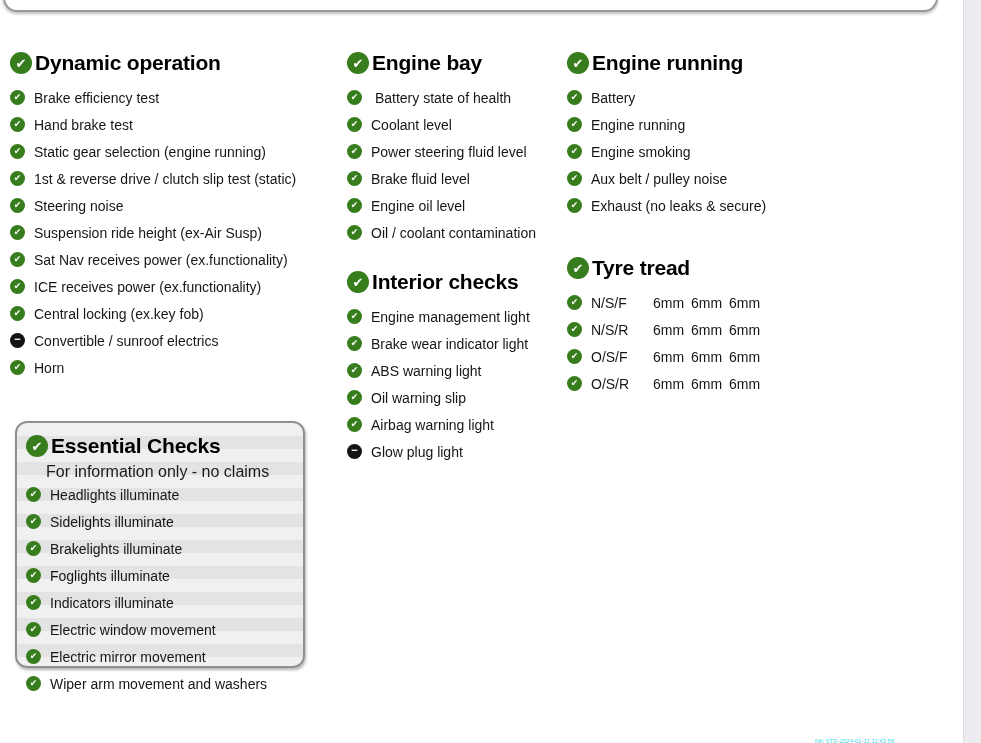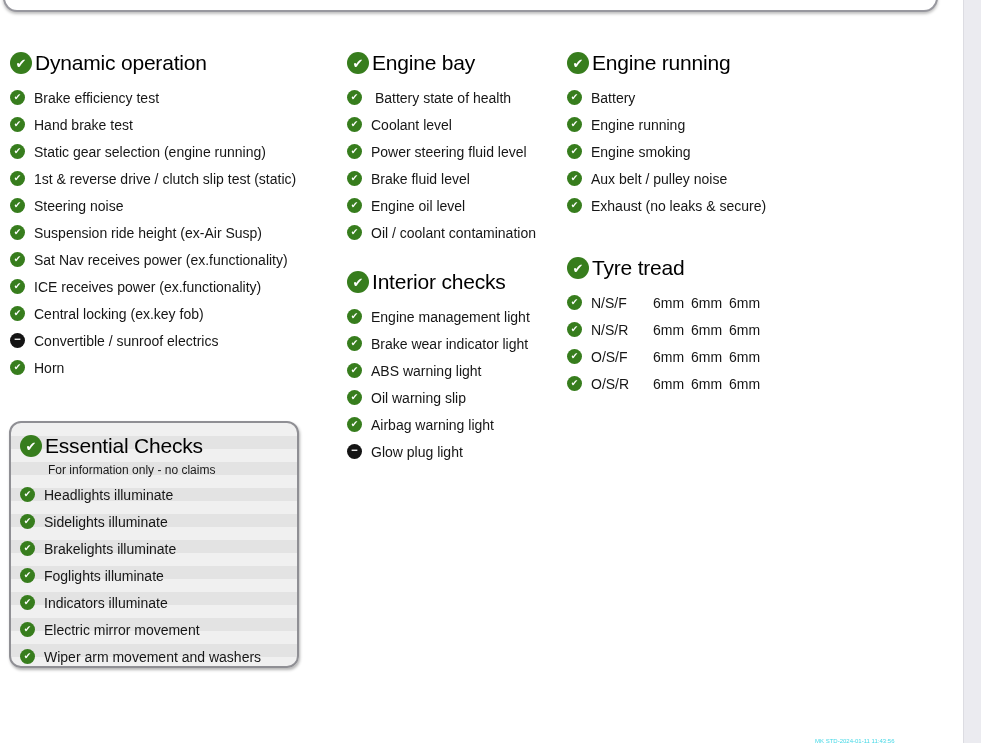--- a/index.html
+++ b/index.html
@@ -52,21 +52,21 @@
     margin: 8px 0 12px 0;
   }
   .sec-head .icon {
     width: 22px;
     height: 22px;
     font-size: 13px;
     margin-right: 3px;
   }
   .sec-title {
     font-size: 21px;
-    font-weight: normal;
+    font-weight: bold;
     color: #000000;
     letter-spacing: -0.2px;
   }
   .sec-head.second-engbay  { margin-top: 20px; }
   .sec-head.second-tyre    { margin-top: 33px; text-align: center; }
 
   .item {
     display: flex;
     align-items: flex-start;
     height: 22px;
@@ -94,35 +94,35 @@
   .icon.na { background: #141414; }
   .icon.na::after { content: "\2500"; font-weight: bold; line-height: 1; transform: scaleY(1.6); }
 
   
   .tyre-label { width: 62px; }
   .tyre-val { width: 38px; }
 
   
   .ebox {
     position: absolute;
-    left: 9px;
+    left: 15px;
     top: 421px;
     width: 290px;
     height: 247px;
     border: 2px solid #8f8f94;
     border-radius: 12px;
     background: repeating-linear-gradient(180deg, #f0f0f0 0px, #f0f0f0 13px, #e3e3e3 13px, #e3e3e3 26px);
     box-shadow: 1px 2px 3px rgba(0,0,0,0.3);
     padding: 8px 9px;
   }
   .ebox .sec-head { margin: 0 0 2px 0; }
   .ebox .note {
-    font-size: 12px;
+    font-size: 16px;
     height: 20px;
-    margin: 0 0 4px 28px;
+    margin: 0 0 4px 20px;
     color: #1a1a1a;
   }
   .watermark {
     position: absolute;
     left: 815px;
     top: 737px;
     font-size: 6px;
     line-height: 8px;
     color: #45d8e6;
     white-space: nowrap;
@@ -377,20 +377,24 @@
         <div class="item">
           <span class="icon pass"></span>
           <span>Foglights illuminate</span>
         </div>
 
         <div class="item">
           <span class="icon pass"></span>
           <span>Indicators illuminate</span>
         </div>
 
+        <div class="item">
+          <span class="icon pass"></span>
+          <span>Electric window movement</span>
+        </div>
 
         <div class="item">
           <span class="icon pass"></span>
           <span>Electric mirror movement</span>
         </div>
 
         <div class="item">
           <span class="icon pass"></span>
           <span>Wiper arm movement and washers</span>
         </div>

